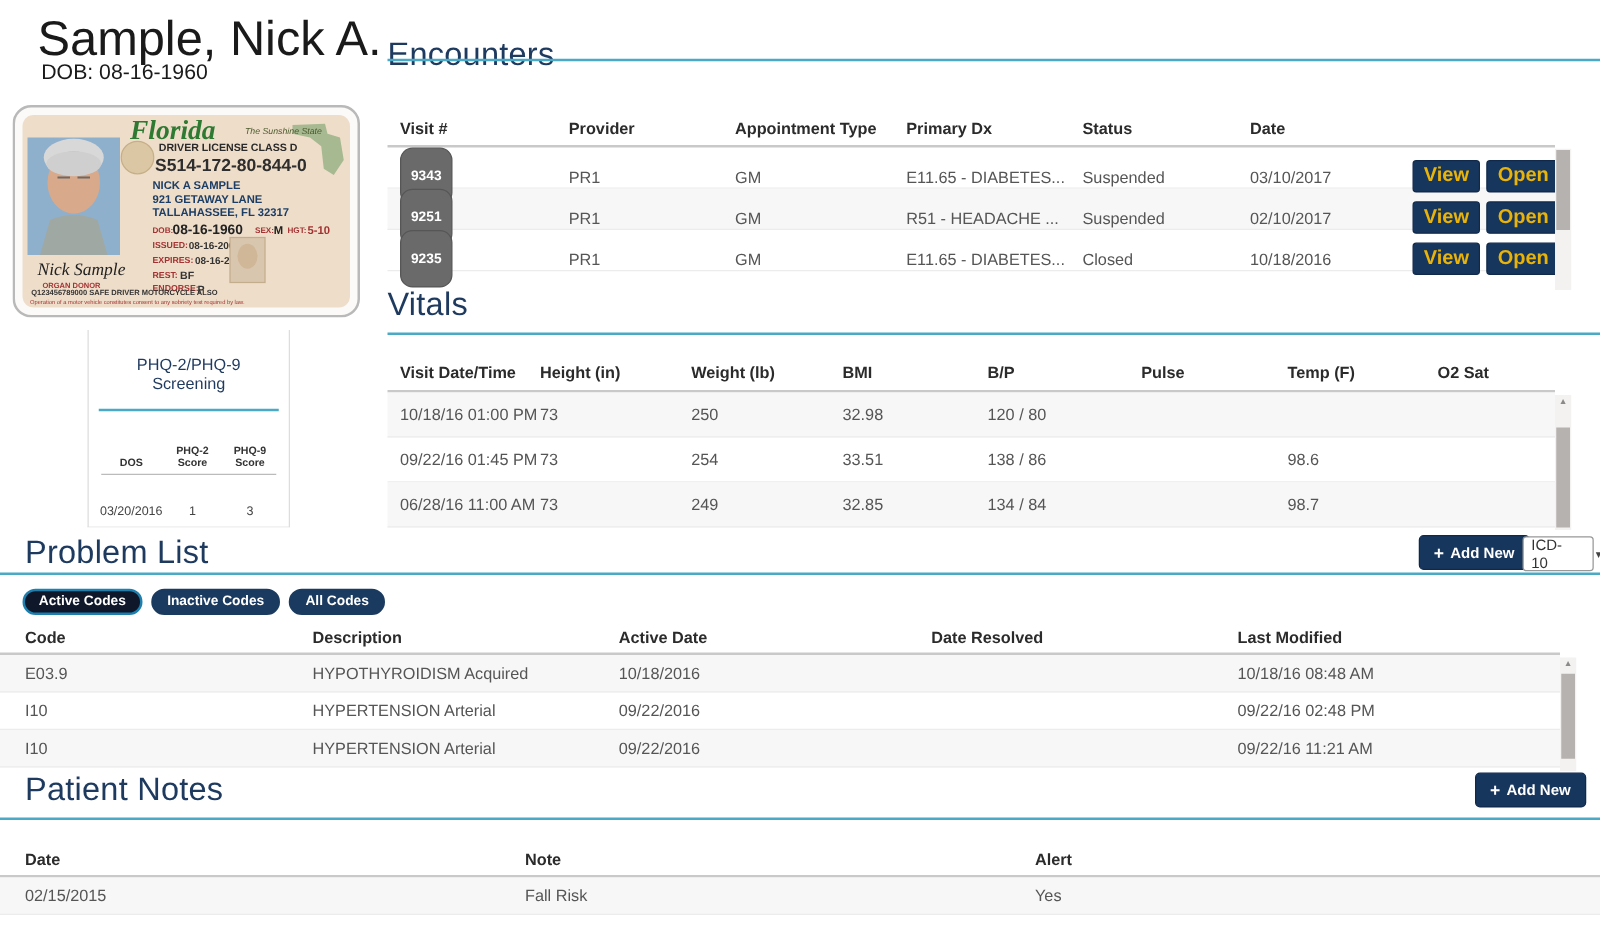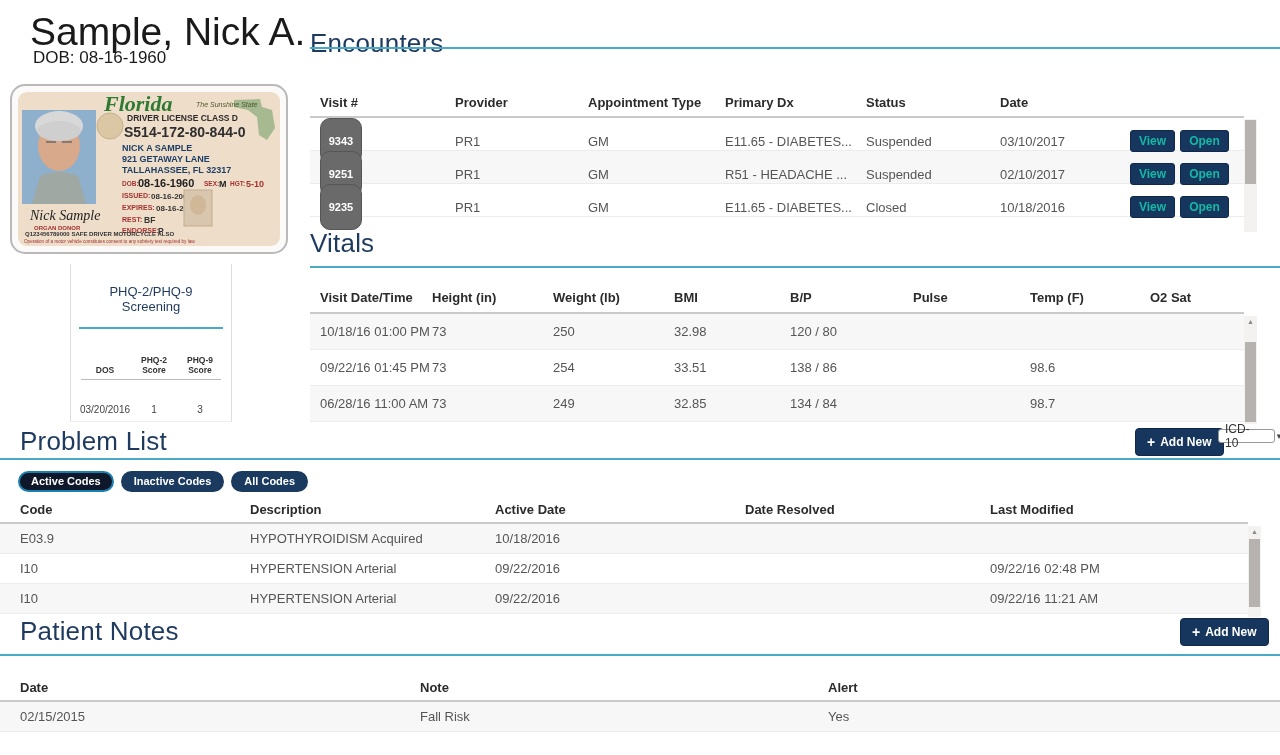--- a/index.html
+++ b/index.html
@@ -46,21 +46,21 @@
   .enc-head { height:30px; }
   .enc-row  { height:33px; }
   .visit-pill {
     display:inline-block; width:42px; text-align:center; padding:16px 0;
     background:#6a6a6a; border:1px solid #565656; border-radius:10px;
     color:#fff; font-size:11px; font-weight:bold; cursor:pointer;
   }
   .row-actions { display:flex; gap:5px; justify-content:flex-end; padding-right:32px; }
   .btn-sm {
     background:#17365d; border:1px solid #10294a; border-radius:3px;
-    color:#14b8a6; font-size:12px; font-weight:bold; padding:3px 8px; cursor:pointer;
+    color:#eab308; font-size:16px; font-weight:bold; padding:3px 8px; cursor:pointer;
     font-family:"Liberation Sans", sans-serif;
   }
 
   
   .vit-table { position:absolute; left:310px; top:282px; width:934px; }
   .vit-cols { grid-template-columns:122px 121px 121px 116px 123px 117px 120px 1fr; }
   .vit-head { height:32px; }
   .vit-row  { height:36px; }
 
   
@@ -77,21 +77,21 @@
   .fpill-dark   { background:#1b3a5f; border:2px solid #1b3a5f; }
 
   .btn-navy {
     position:absolute; background:#17365d; border:1px solid #10294a; border-radius:4px;
     color:#fff; font-size:12px; font-weight:bold; padding:6px 11px;
     display:inline-flex; align-items:center; gap:5px; cursor:pointer;
     font-family:"Liberation Sans", sans-serif;
   }
   .plus { font-size:14px; font-weight:bold; line-height:10px; }
   .code-select {
-    position:absolute; left:1218px; top:429px; width:57px; height:14px;
+    position:absolute; left:1218px; top:429px; width:57px; height:28px;
     border:1px solid #989898; border-radius:3px; background:#fff;
     font-size:12px; color:#333; display:flex; align-items:center;
     justify-content:space-between; padding:0 6px; cursor:pointer;gap:27px;
   }
   .caret { font-size:9px; color:#444; }
 
   
   .note-table { position:absolute; left:0; top:674px; width:1280px; }
   .note-cols { grid-template-columns:420px 408px 1fr; }
   .note-head { height:28px; border-bottom:2px solid #c9c9c9; }
@@ -297,20 +297,21 @@
       <div>Description</div>
       <div>Active Date</div>
       <div>Date Resolved</div>
       <div>Last Modified</div>
     </div>
     <div class="grid prob-cols trow prob-row alt">
       <div class="pad20">E03.9</div>
       <div>HYPOTHYROIDISM Acquired</div>
       <div>10/18/2016</div>
       <div></div>
+      <div>10/18/16 08:48 AM</div>
     </div>
     <div class="grid prob-cols trow prob-row">
       <div class="pad20">I10</div>
       <div>HYPERTENSION Arterial</div>
       <div>09/22/2016</div>
       <div></div>
       <div>09/22/16 02:48 PM</div>
     </div>
     <div class="grid prob-cols trow prob-row alt">
       <div class="pad20">I10</div>

